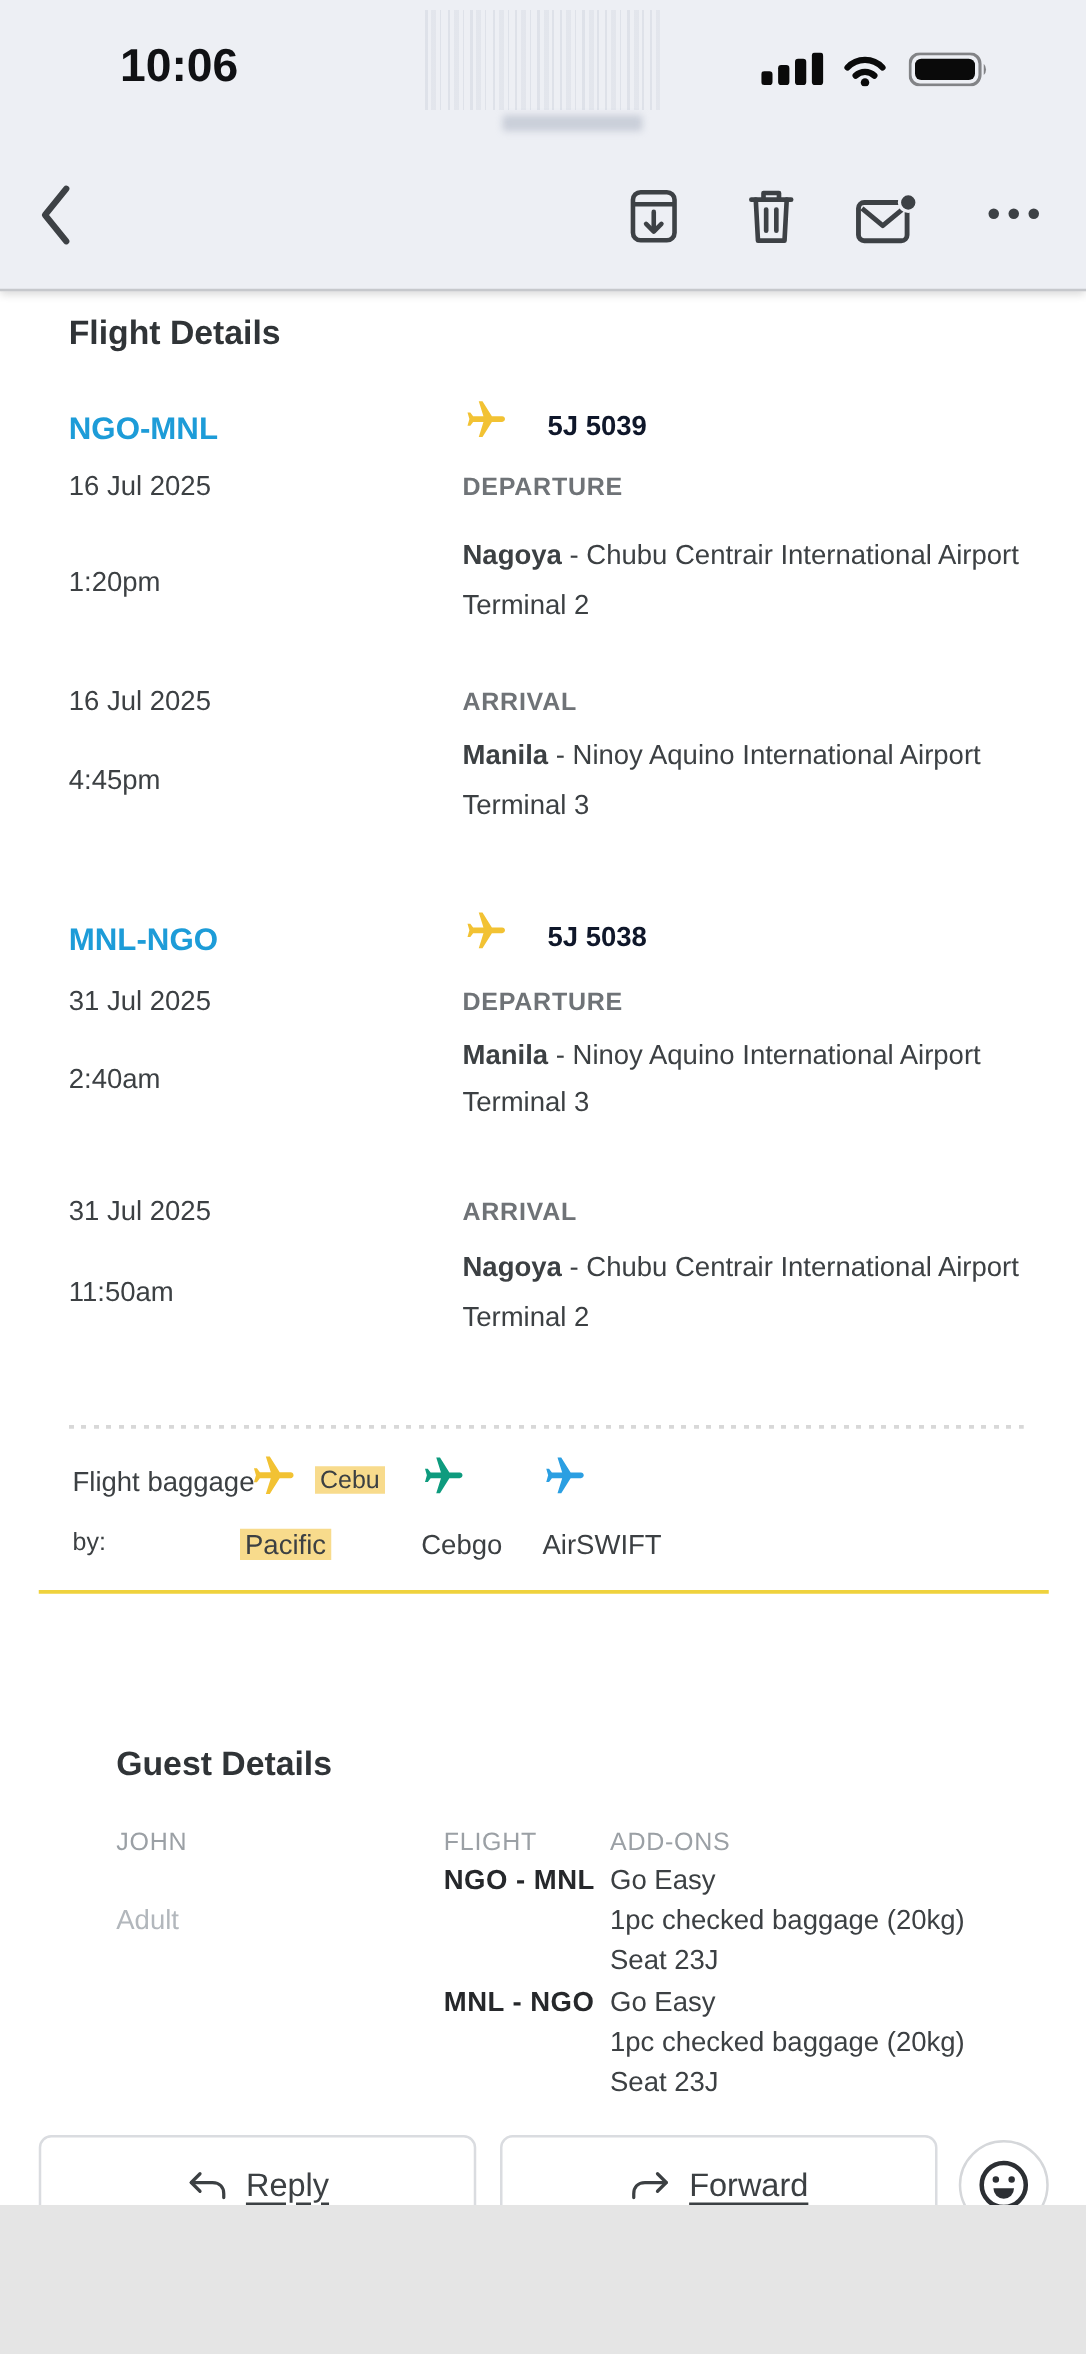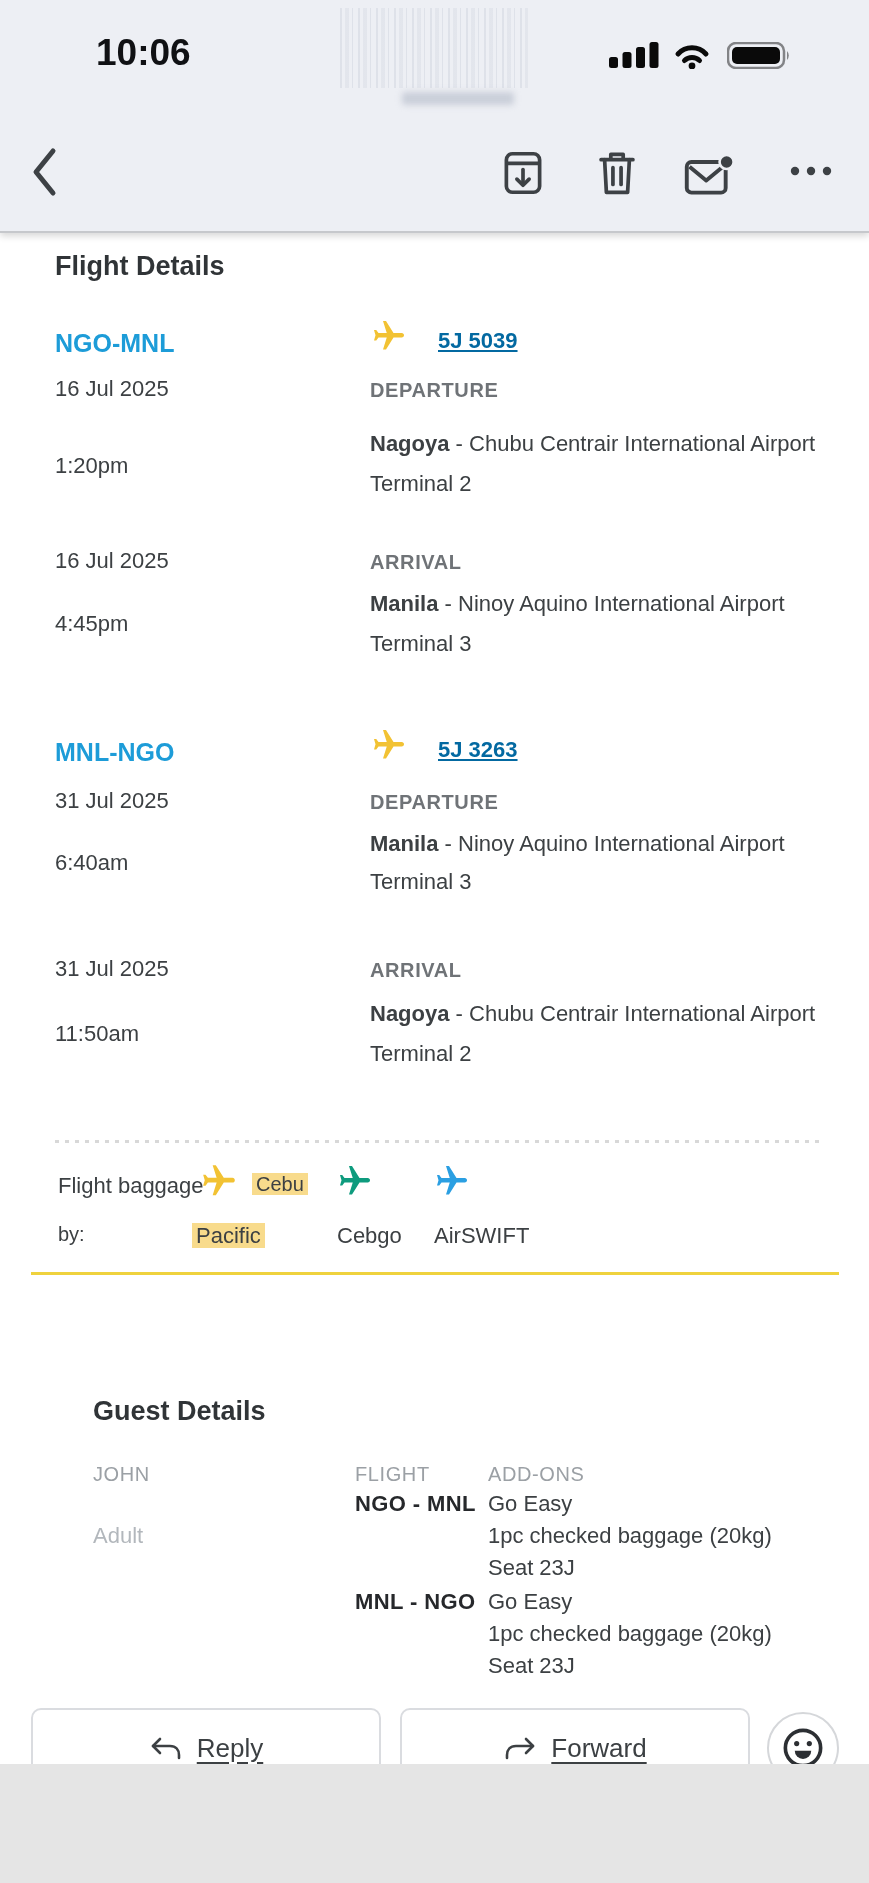--- a/index.html
+++ b/index.html
@@ -9,21 +9,21 @@
     --plane-yellow:#f2c233; --plane-teal:#0e9b7e; --plane-blue:#2b9fe2;
     --highlight:#f8db8c; --divider-yellow:#efd23d; --dash-gray:#d8d8d8;
     --button-border:#dadce0;
   }
   *{box-sizing:border-box;margin:0;padding:0;}
   body{background:#e5e5e5;font-family:"Liberation Sans","DejaVu Sans",sans-serif;}
   .screen{position:relative;width:869px;height:1764px;background:#ffffff;overflow:hidden;margin:0 auto;}
   .t{position:absolute;font-size:22px;color:var(--text-primary);white-space:nowrap;line-height:1.25;}
   .h1{font-size:27px;font-weight:bold;color:var(--text-heading);}
   .route{font-size:25px;font-weight:bold;color:var(--route-blue);}
-  .fno{font-size:22px;font-weight:bold;color:#0369a1;text-decoration:underline;}
+  .fno{font-size:22px;font-weight:bold;color:#0f172a;}
   .seglabel{font-size:20px;font-weight:bold;color:var(--label-gray);letter-spacing:.6px;}
   .collabel{font-size:20px;color:var(--label-light);letter-spacing:.6px;}
   .bold{font-weight:bold;}
   .muted{color:var(--muted);}
   .gname{font-size:22px;font-weight:bold;color:#26282b;letter-spacing:.4px;}
   .hl{background:var(--highlight);padding:0 4px;}
   .chrome{position:absolute;left:0;top:0;width:869px;height:233px;background:var(--chrome-bg);
           border-bottom:2px solid var(--chrome-border);box-shadow:0 3px 7px rgba(0,0,0,.16);}
   .statustime{position:absolute;left:96px;top:32px;font-size:37px;font-weight:bold;color:#101114;}
   .barcode{position:absolute;left:340px;top:8px;width:188px;height:80px;opacity:.5;
@@ -136,26 +136,26 @@
   <div class="t" style="left:370px;top:590px;"><span class="bold">Manila</span><span> - </span><span>Ninoy Aquino International Airport</span></div>
   <div class="t" style="left:55px;top:610px;">4:45pm</div>
   <div class="t" style="left:370px;top:630px;">Terminal 3</div>
 
   <div class="t route" style="left:55px;top:737px;">MNL-NGO</div>
   <div class="plane" style="left:371px;top:727px;">
     <svg width="36" height="36" viewBox="0 0 24 24" fill="var(--plane-yellow)">
       <path transform="rotate(90 12 12)" d="M21,16v-2l-8-5V3.5C13,2.67,12.33,2,11.5,2S10,2.67,10,3.5V9l-8,5v2l8-2.5V19l-2,1.5V22l3.5-1l3.5,1v-1.5L13,19v-5.5L21,16z"></path>
     </svg>
   </div>
-  <div class="t fno" style="left:438px;top:736px;">5J 3263</div>
+  <div class="t fno" style="left:438px;top:736px;">5J 5038</div>
 
   <div class="t" style="left:55px;top:787px;">31 Jul 2025</div>
   <div class="t seglabel" style="left:370px;top:790px;">DEPARTURE</div>
   <div class="t" style="left:370px;top:830px;"><span class="bold">Manila</span><span> - </span><span>Ninoy Aquino International Airport</span></div>
-  <div class="t" style="left:55px;top:849px;">6:40am</div>
+  <div class="t" style="left:55px;top:849px;">2:40am</div>
   <div class="t" style="left:370px;top:868px;">Terminal 3</div>
 
   <div class="t" style="left:55px;top:955px;">31 Jul 2025</div>
   <div class="t seglabel" style="left:370px;top:958px;">ARRIVAL</div>
   <div class="t" style="left:370px;top:1000px;"><span class="bold">Nagoya</span><span> - </span><span>Chubu Centrair International Airport</span></div>
   <div class="t" style="left:55px;top:1020px;">11:50am</div>
   <div class="t" style="left:370px;top:1040px;">Terminal 2</div>
 
   <div class="dashed"></div>
 

